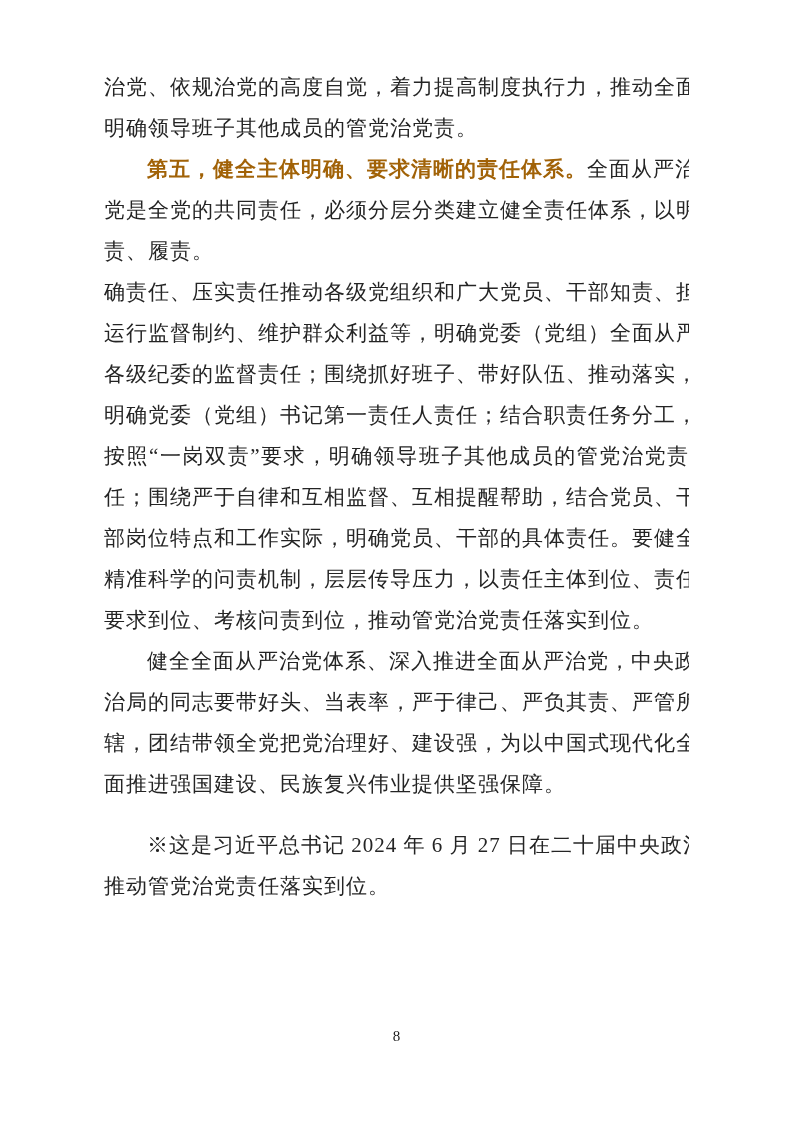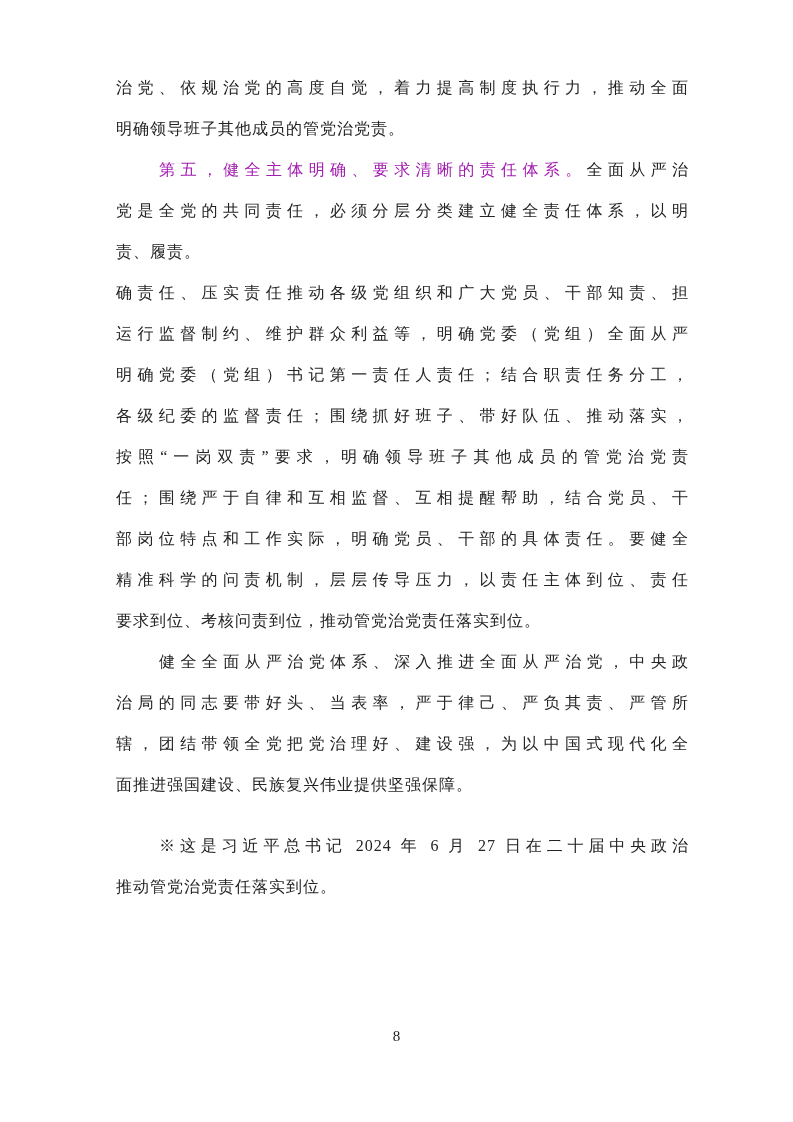--- a/index.html
+++ b/index.html
@@ -18,41 +18,40 @@
   }
   .text-block {
     position: absolute;
     left: 104px;
     top: 67px;
     width: 585px;
   }
   .line {
     height: 41px;
     line-height: 41px;
-    font-size: 16px;
+    font-size: 21px;
     letter-spacing: 1px;
     white-space: nowrap;
     text-align: justify;
     text-align-last: justify;
     text-justify: inter-character;
     overflow: hidden;
-    margin-left: 12px;
   }
   .line.end {
     text-align-last: left;
   }
   .line.indent {
     padding-left: 43px;
   }
   .line.gap {
     margin-top: 20px;
   }
   .bold {
-    font-weight: normal;
-    color: #a21caf;
+    font-weight: bold;
+    color: #a16207;
   }
   .page-number {
     position: absolute;
     top: 1026px;
     left: 0;
     width: 100%;
     text-align: center;
     font-size: 15px;
     line-height: 20px;
     color: #1b1b1b;
@@ -67,22 +66,22 @@
 
     <div class="line">治党、依规治党的高度自觉，着力提高制度执行力，推动全面</div>
     <div class="line end">明确领导班子其他成员的管党治党责。</div>
 
     <div class="line indent"><span class="bold">第五，健全主体明确、要求清晰的责任体系。</span><span>全面从严治</span></div>
     <div class="line">党是全党的共同责任，必须分层分类建立健全责任体系，以明</div>
     <div class="line end">责、履责。</div>
     <div class="line">确责任、压实责任推动各级党组织和广大党员、干部知责、担</div>
 
     <div class="line">运行监督制约、维护群众利益等，明确党委（党组）全面从严</div>
+    <div class="line">各级纪委的监督责任；围绕抓好班子、带好队伍、推动落实，</div>
     <div class="line">明确党委（党组）书记第一责任人责任；结合职责任务分工，</div>
-    <div class="line">各级纪委的监督责任；围绕抓好班子、带好队伍、推动落实，</div>
     <div class="line">按照“一岗双责”要求，明确领导班子其他成员的管党治党责</div>
     <div class="line">任；围绕严于自律和互相监督、互相提醒帮助，结合党员、干</div>
     <div class="line">部岗位特点和工作实际，明确党员、干部的具体责任。要健全</div>
     <div class="line">精准科学的问责机制，层层传导压力，以责任主体到位、责任</div>
     <div class="line end">要求到位、考核问责到位，推动管党治党责任落实到位。</div>
 
     <div class="line indent">健全全面从严治党体系、深入推进全面从严治党，中央政</div>
     <div class="line">治局的同志要带好头、当表率，严于律己、严负其责、严管所</div>
     <div class="line">辖，团结带领全党把党治理好、建设强，为以中国式现代化全</div>
     <div class="line end">面推进强国建设、民族复兴伟业提供坚强保障。</div>

